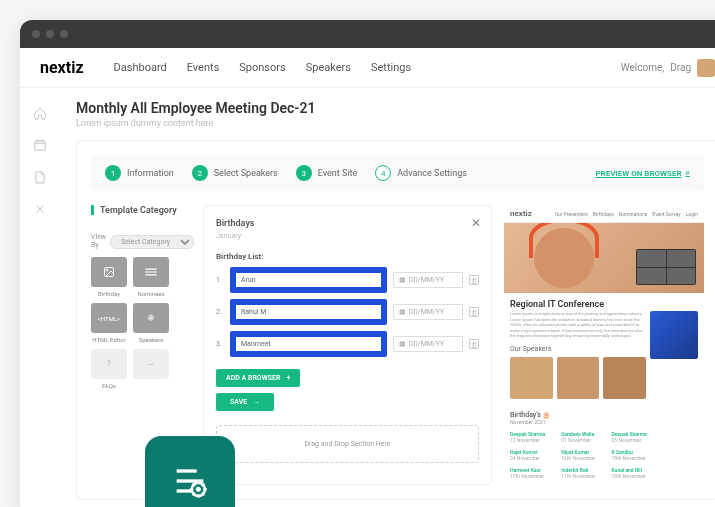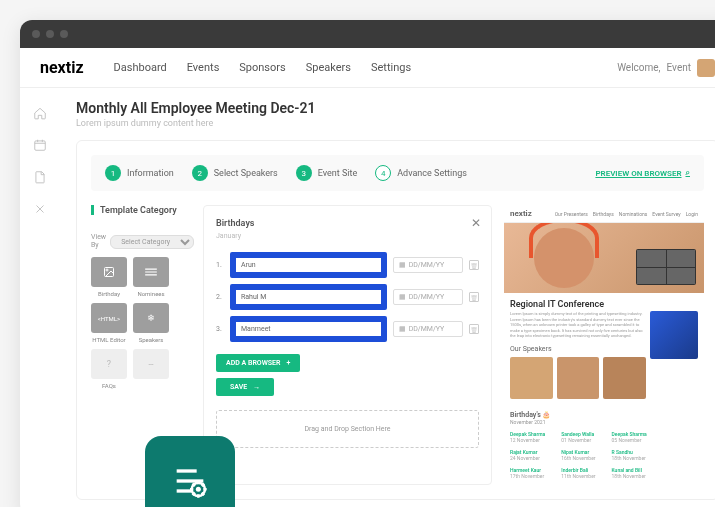--- a/index.html
+++ b/index.html
@@ -90,21 +90,21 @@
     <div class="logo">nextiz</div>
     <div class="navlinks">
       <span>Dashboard</span>
       <span>Events</span>
       <span>Sponsors</span>
       <span>Speakers</span>
       <span>Settings</span>
     </div>
     <div class="welcome">
       <span>Welcome,</span>
-      <span>Event</span>
+      <span>Drag</span>
       <div class="avatar"></div>
     </div>
   </div>
 
   <div class="body">
     <div class="sidebar">
       <svg viewBox="0 0 24 24">
           <path d="M3 12l9-8 9 8v9a1 1 0 01-1 1h-5v-6h-6v6H4a1 1 0 01-1-1z"></path>
         </svg>
       <svg viewBox="0 0 24 24">
@@ -189,20 +189,21 @@
               <div class="tile">
                   <div class="tilebox light">--</div>
                 </div>
             </div>
           </div>
 
           <div class="midcol">
             <div class="closex">✕</div>
             <div class="formtitle">Birthdays</div>
             <div class="formsub">January</div>
+            <div class="listlabel">Birthday List:</div>
 
             <div class="row">
               <span class="rownum">1.</span>
               <input class="txtinput" value="Arun" style="">
               <div class="dateinput">
                   <span>▦</span>
                   <span>DD/MM/YY</span>
                 </div>
               <div class="delicon">🗑</div>
             </div>

